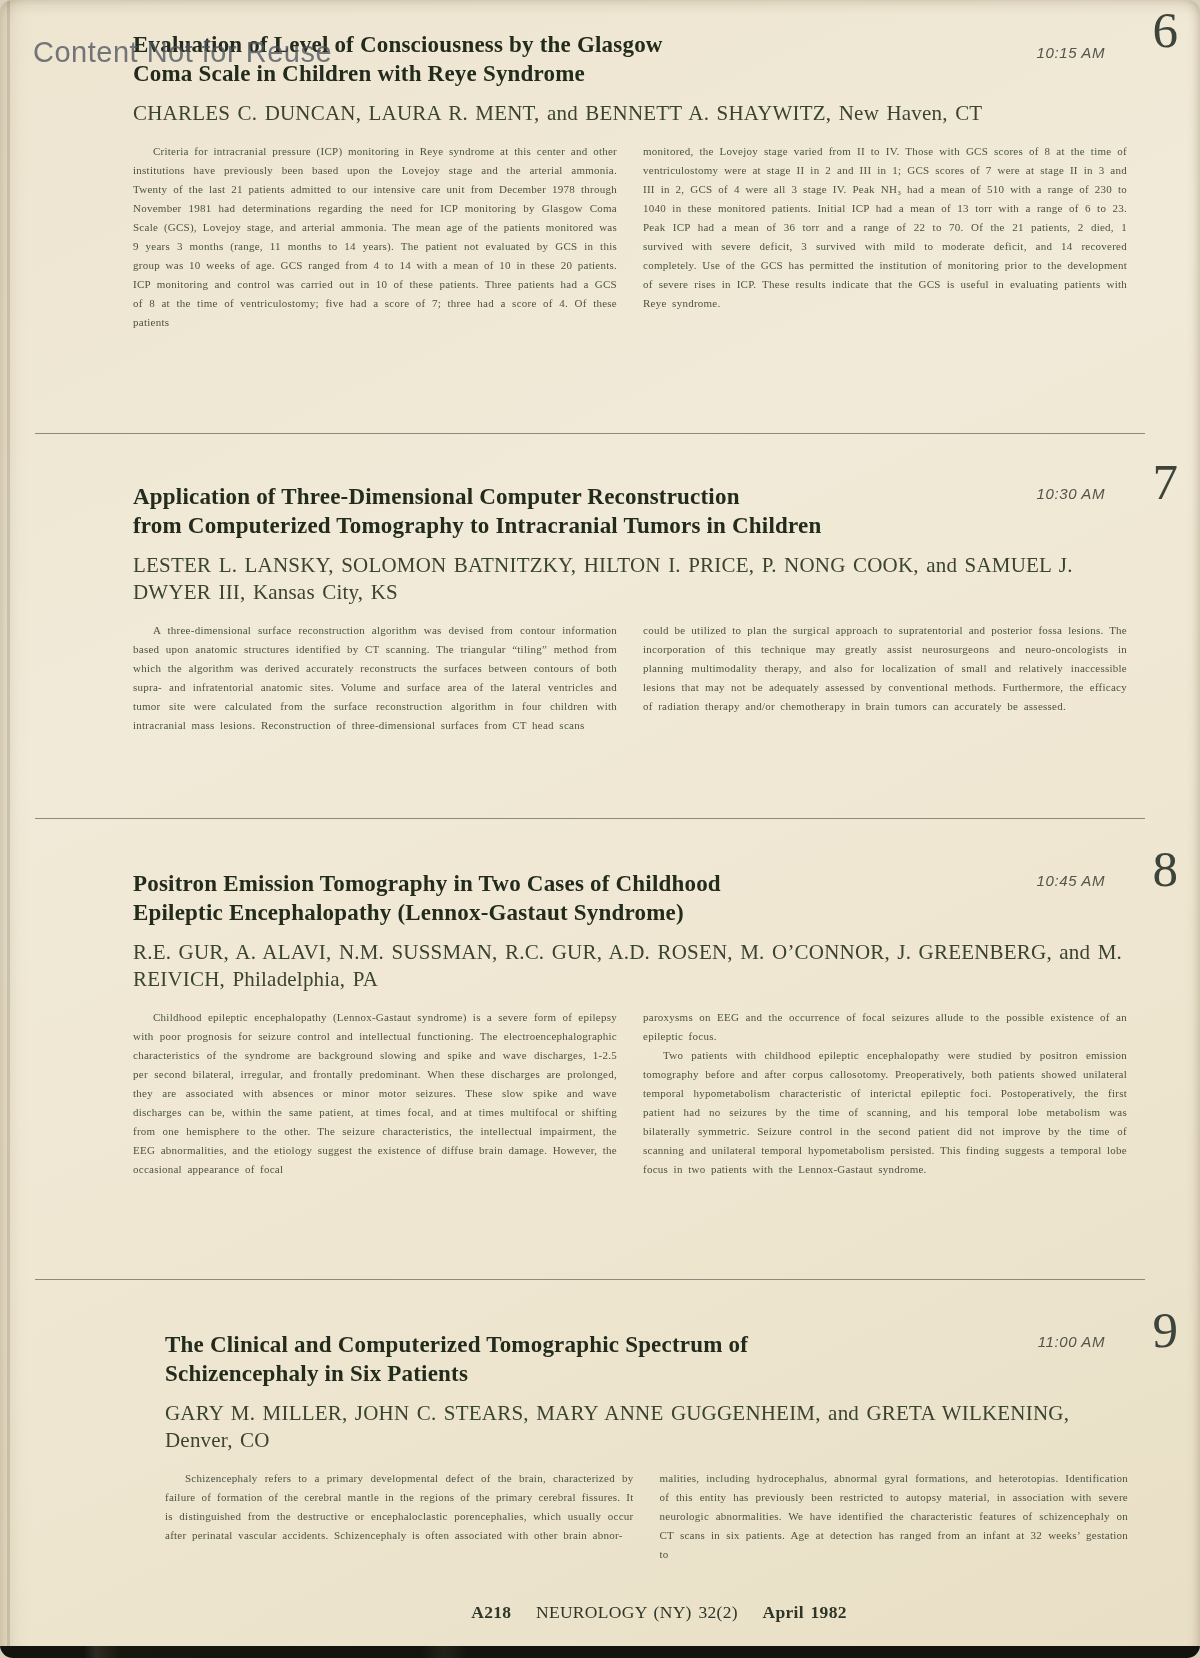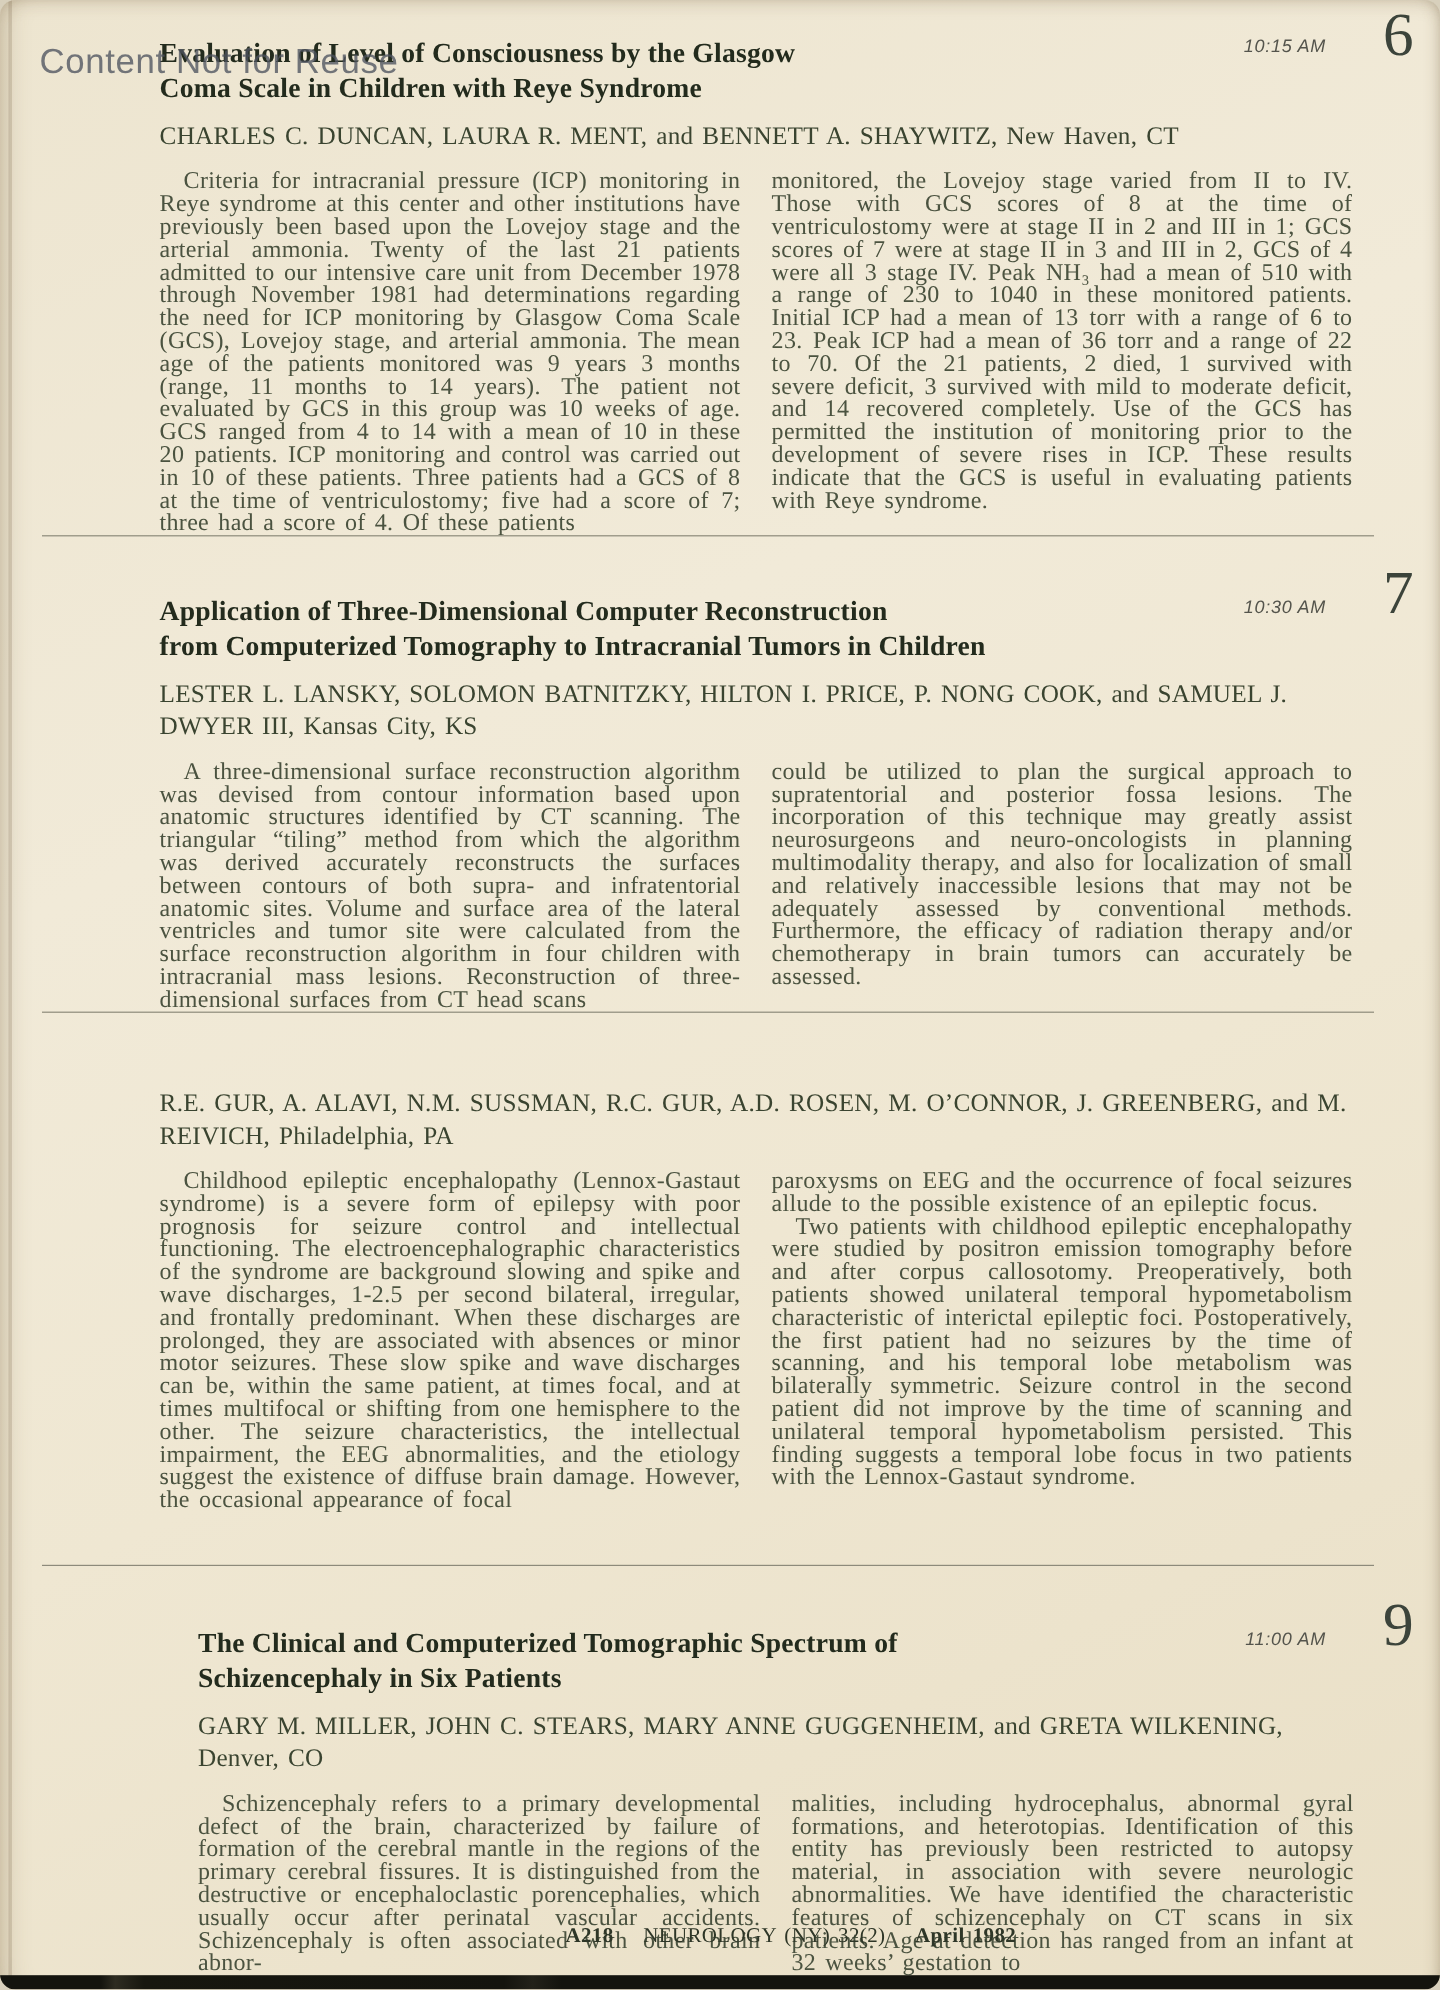--- a/index.html
+++ b/index.html
@@ -39,38 +39,38 @@
     font-weight:bold; font-size:23px; line-height:29px;
     letter-spacing:.2px; color:#232b1d;
     white-space:pre-line;
   }
   .ab-time {
     position:absolute; top:3px; right:23px;
     font-family:"Liberation Sans","DejaVu Sans",sans-serif;
     font-style:italic; font-size:15px; letter-spacing:.6px;
     color:#54544c; white-space:nowrap;
   }
-  .abstract-6 .ab-time { top:0; }
+  .abstract-6 .ab-time { top:14px; }
   .ab-num {
     position:absolute; top:-26px; right:-50px;
     font-family:"Liberation Serif","DejaVu Serif",serif;
     font-weight:400; font-size:51px; line-height:52px;
     color:#3c443b;
   }
   .ab-authors {
     margin:12px 0 0 0;
     font-size:21px; line-height:27px;
     letter-spacing:.2px; word-spacing:2px;
     color:#3a4430;
   }
   .ab-body { display:flex; gap:26px; margin-top:15px; }
   .ab-col { width:484px; }
   .ab-col p {
     margin:0;
-    font-size:20px; line-height:19px;
+    font-size:11px; line-height:19px;
     text-align:justify;
     letter-spacing:.25px; word-spacing:2.5px;
     color:#4b5340;
   }
   .ab-col p.indent { text-indent:20px; }
   .rule {
     border:0; border-top:1.5px solid #8d8a7b;
     margin:0 -17px 0 -98px; height:0;
   }
   .footer {
@@ -129,20 +129,26 @@
       </div>
       <div class="ab-col">
         <p>could be utilized to plan the surgical approach to supratentorial and posterior fossa lesions. The incorporation of this technique may greatly assist neurosurgeons and neuro-oncologists in planning multimodality therapy, and also for localization of small and relatively inaccessible lesions that may not be adequately assessed by conventional methods. Furthermore, the efficacy of radiation therapy and/or chemotherapy in brain tumors can accurately be assessed.</p>
       </div>
     </div>
   </section>
 
   <hr class="rule">
 
   <section class="abstract abstract-8">
+    <div class="ab-head">
+      <h2 class="ab-title">Positron Emission Tomography in Two Cases of Childhood
+Epileptic Encephalopathy (Lennox-Gastaut Syndrome)</h2>
+      <span class="ab-time">10:45 AM</span>
+      <span class="ab-num">8</span>
+    </div>
     <p class="ab-authors">R.E. GUR, A. ALAVI, N.M. SUSSMAN, R.C. GUR, A.D. ROSEN, M. O’CONNOR, J. GREENBERG, and M. REIVICH, Philadelphia, PA</p>
     <div class="ab-body">
       <div class="ab-col">
         <p class="indent">Childhood epileptic encephalopathy (Lennox-Gastaut syndrome) is a severe form of epilepsy with poor prognosis for seizure control and intellectual functioning. The electroencephalographic characteristics of the syndrome are background slowing and spike and wave discharges, 1-2.5 per second bilateral, irregular, and frontally predominant. When these discharges are prolonged, they are associated with absences or minor motor seizures. These slow spike and wave discharges can be, within the same patient, at times focal, and at times multifocal or shifting from one hemisphere to the other. The seizure characteristics, the intellectual impairment, the EEG abnormalities, and the etiology suggest the existence of diffuse brain damage. However, the occasional appearance of focal</p>
       </div>
       <div class="ab-col">
         <p>paroxysms on EEG and the occurrence of focal seizures allude to the possible existence of an epileptic focus.</p>
         <p class="indent">Two patients with childhood epileptic encephalopathy were studied by positron emission tomography before and after corpus callosotomy. Preoperatively, both patients showed unilateral temporal hypometabolism characteristic of interictal epileptic foci. Postoperatively, the first patient had no seizures by the time of scanning, and his temporal lobe metabolism was bilaterally symmetric. Seizure control in the second patient did not improve by the time of scanning and unilateral temporal hypometabolism persisted. This finding suggests a temporal lobe focus in two patients with the Lennox-Gastaut syndrome.</p>
       </div>
     </div>

